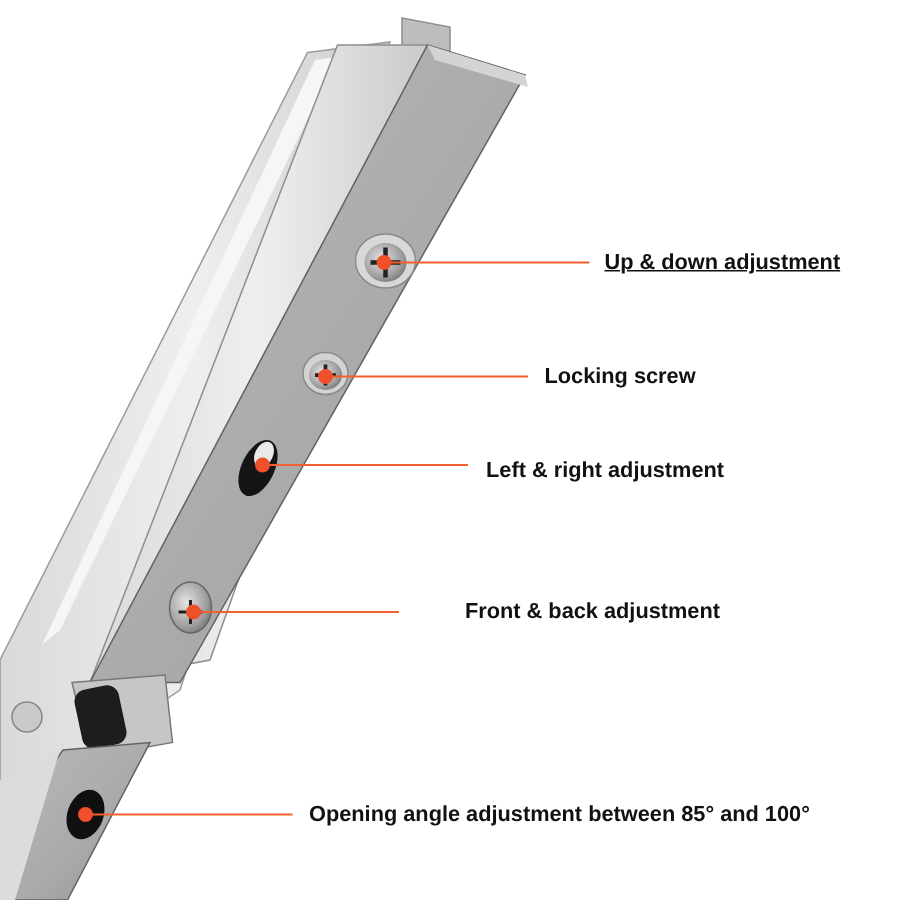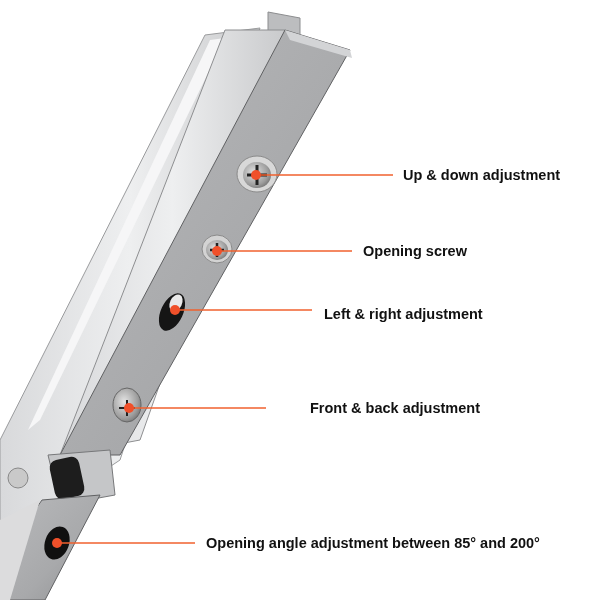--- a/index.html
+++ b/index.html
@@ -79,17 +79,17 @@
     <circle cx="217" cy="251" r="5" fill="#f0502a"></circle>
     <line x1="175" y1="310" x2="312" y2="310" stroke="#f0602e" stroke-width="1.3"></line>
     <circle cx="175" cy="310" r="5" fill="#f0502a"></circle>
     <line x1="129" y1="408" x2="266" y2="408" stroke="#f0602e" stroke-width="1.3"></line>
     <circle cx="129" cy="408" r="5" fill="#f0502a"></circle>
     <line x1="57" y1="543" x2="195" y2="543" stroke="#f0602e" stroke-width="1.3"></line>
     <circle cx="57" cy="543" r="5" fill="#f0502a"></circle>
   </g>
 </svg>
 
-<div class="label" style="left:403px;top:167px;">Up &amp; down adjustment</div>
-<div class="label" style="left:363px;top:243px;">Opening screw</div>
+<div class="label" style="left:403px;top:167px;text-decoration:underline;">Up &amp; down adjustment</div>
+<div class="label" style="left:363px;top:243px;">Locking screw</div>
 <div class="label" style="left:324px;top:306px;">Left &amp; right adjustment</div>
 <div class="label" style="left:286px;top:400px;margin-left:24px;">Front &amp; back adjustment</div>
-<div class="label" style="left:206px;top:535px;">Opening angle adjustment between 85° and 200°</div>
+<div class="label" style="left:206px;top:535px;">Opening angle adjustment between 85° and 100°</div>
 
 </body></html>

